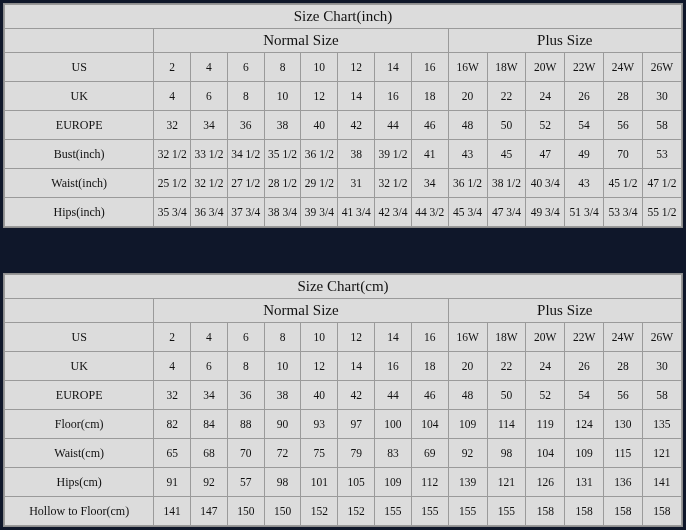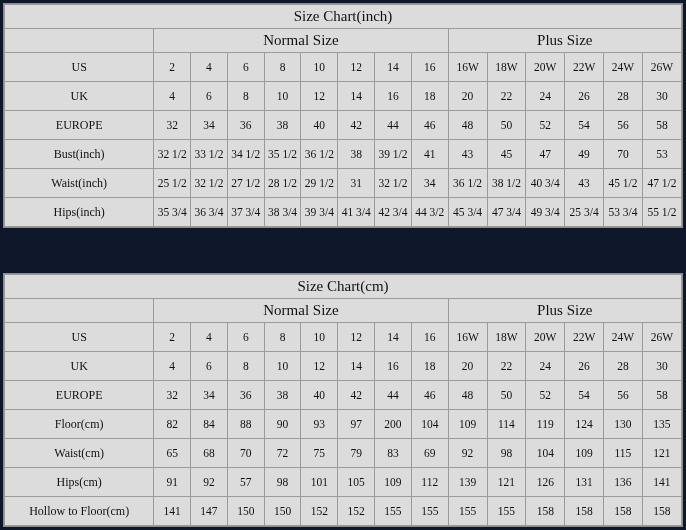--- a/index.html
+++ b/index.html
@@ -202,21 +202,21 @@
           <td class="datacell">36 3/4</td>
           <td class="datacell">37 3/4</td>
           <td class="datacell">38 3/4</td>
           <td class="datacell">39 3/4</td>
           <td class="datacell">41 3/4</td>
           <td class="datacell">42 3/4</td>
           <td class="datacell">44 3/2</td>
           <td class="datacell">45 3/4</td>
           <td class="datacell">47 3/4</td>
           <td class="datacell">49 3/4</td>
-          <td class="datacell">25 3/4</td>
+          <td class="datacell">51 3/4</td>
           <td class="datacell">53 3/4</td>
           <td class="datacell">55 1/2</td>
         </tr>
 
       </tbody>
     </table>
   </div>
 
   <div class="chart-block">
     <table class="size-table">
@@ -302,21 +302,21 @@
         </tr>
 
         <tr>
           <td class="rowlabel">Floor(cm)</td>
           <td class="datacell">82</td>
           <td class="datacell">84</td>
           <td class="datacell">88</td>
           <td class="datacell">90</td>
           <td class="datacell">93</td>
           <td class="datacell">97</td>
-          <td class="datacell">200</td>
+          <td class="datacell">100</td>
           <td class="datacell">104</td>
           <td class="datacell">109</td>
           <td class="datacell">114</td>
           <td class="datacell">119</td>
           <td class="datacell">124</td>
           <td class="datacell">130</td>
           <td class="datacell">135</td>
         </tr>
 
         <tr>

